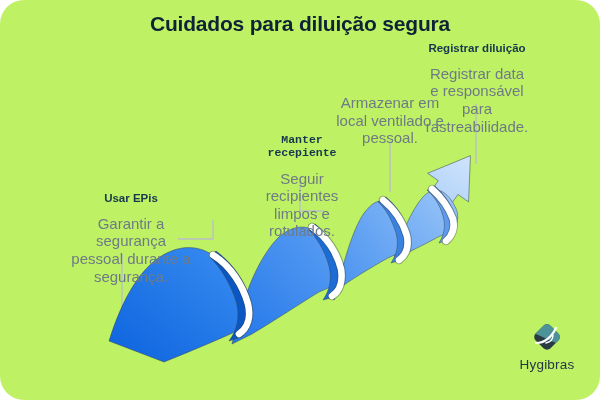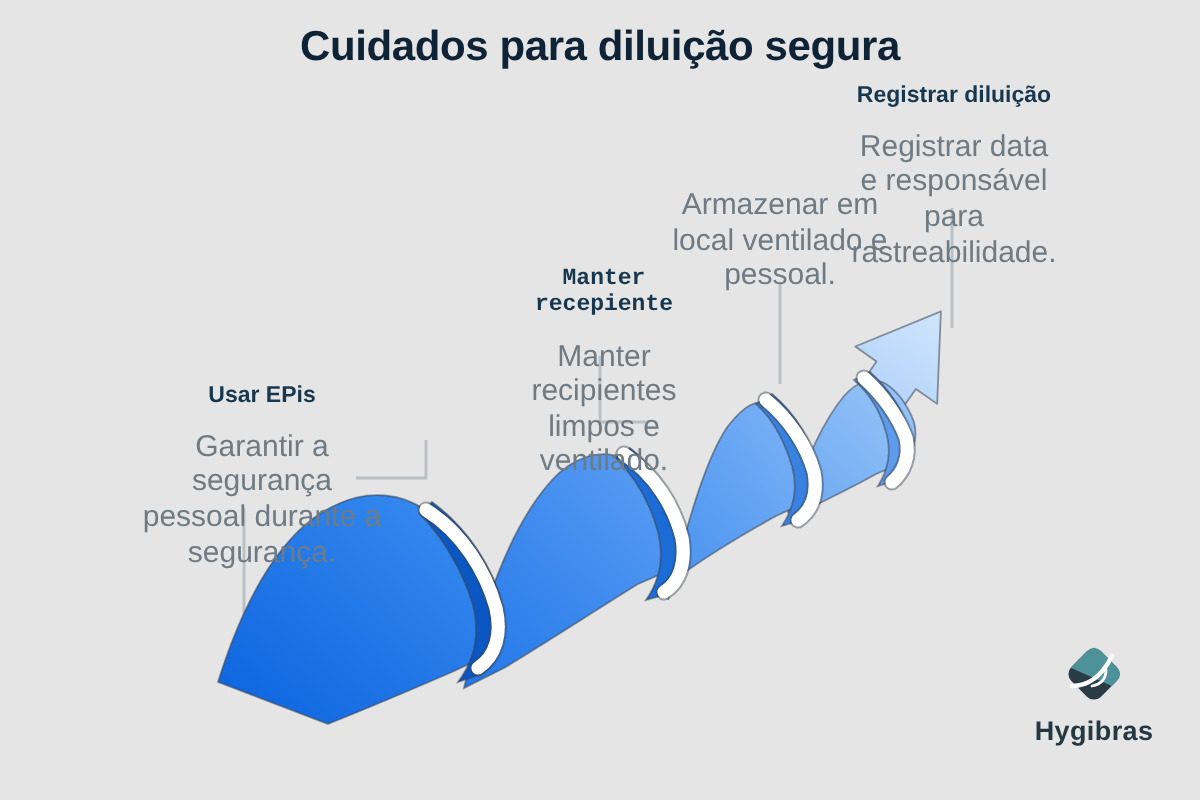--- a/index.html
+++ b/index.html
@@ -1,18 +1,19 @@
 <!DOCTYPE html>
 <html><head>
 <meta charset="utf-8">
 <style>
   html,body{margin:0;padding:0;}
   .stage{
-    position:relative;width:600px;height:400px;background:#e5e5e5;overflow:hidden;
+    position:relative;width:600px;height:400px;background:#bef264;overflow:hidden;
     font-family:"Liberation Sans",sans-serif;
+    border-radius:24px;
   }
   .title{
     position:absolute;left:0;top:12px;width:600px;text-align:center;
     font-size:21px;font-weight:bold;color:#0e2335;letter-spacing:-0.2px;margin:0;
   }
   .step{position:absolute;text-align:center;}
   .step .heading{
     font-weight:bold;font-size:11.5px;color:#17374e;line-height:1.12;margin:0 auto;text-align:center;
   }
   .step .body{
@@ -24,21 +25,21 @@
   .s3 .heading{max-width:72px;font-family:Liberation Mono, monospace;}
   .s4{left:330px;top:84px;width:120px;}
   .s4 .heading{max-width:100px;}
   .s5{left:416px;top:42px;width:122px;}
   .s5 .body{max-width:104px;}
   svg.ribbon{position:absolute;left:0;top:0;}
   .logo{
     position:absolute;left:505px;top:322px;width:84px;height:54px;text-align:center;
   }
   .logo .logo-text{
-    font-size:13.5px;font-weight:bold;color:#243844;letter-spacing:0.2px;margin-top:1px;
+    font-size:13.5px;font-weight:normal;color:#243844;letter-spacing:0.2px;margin-top:1px;
   }
 </style>
 </head>
 <body>
 
 <div class="stage">
 
   <h1 class="title">Cuidados para diluição segura</h1>
 
   <svg class="ribbon" width="600" height="400" viewBox="0 0 600 400">
@@ -118,21 +119,21 @@
       </g>
     </g>
   </svg>
 
   <div class="step s1">
     <div class="heading">Usar EPis</div>
     <div class="body">Garantir a segurança pessoal durante a segurança.</div>
   </div>
   <div class="step s3">
     <div class="heading">Manter recepiente</div>
-    <div class="body">Manter recipientes limpos e ventilado.</div>
+    <div class="body">Seguir recipientes limpos e rotulados.</div>
   </div>
   <div class="step s4">
     <div class="body">Armazenar em local ventilado e pessoal.</div>
   </div>
   <div class="step s5">
     <div class="heading">Registrar diluição</div>
     <div class="body">Registrar data e responsável para rastreabilidade.</div>
   </div>
 
   <div class="logo">

